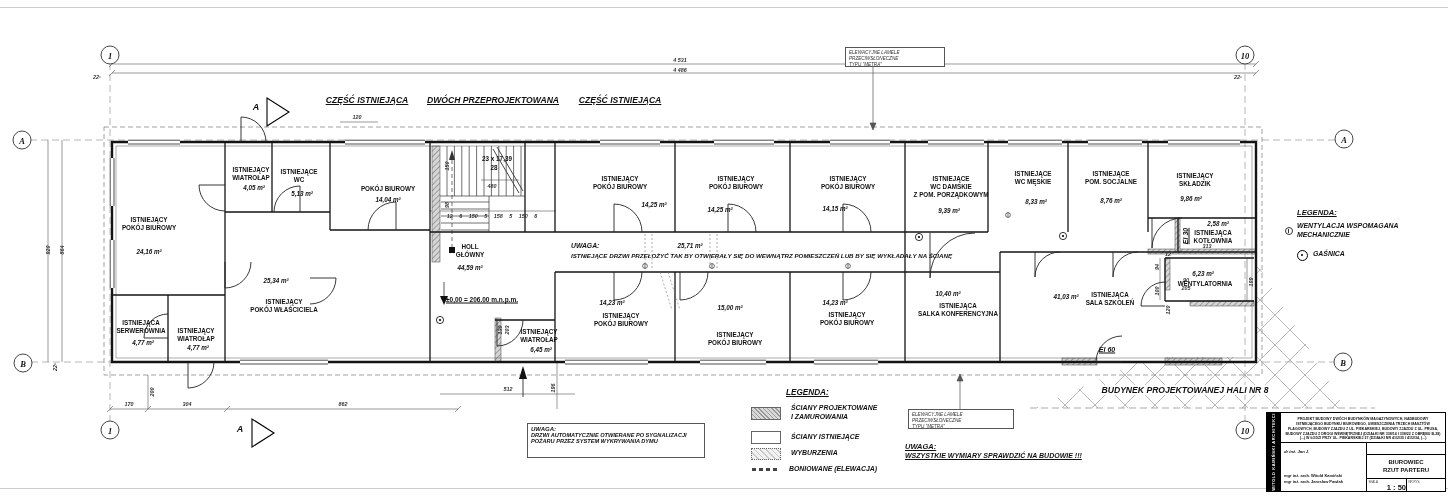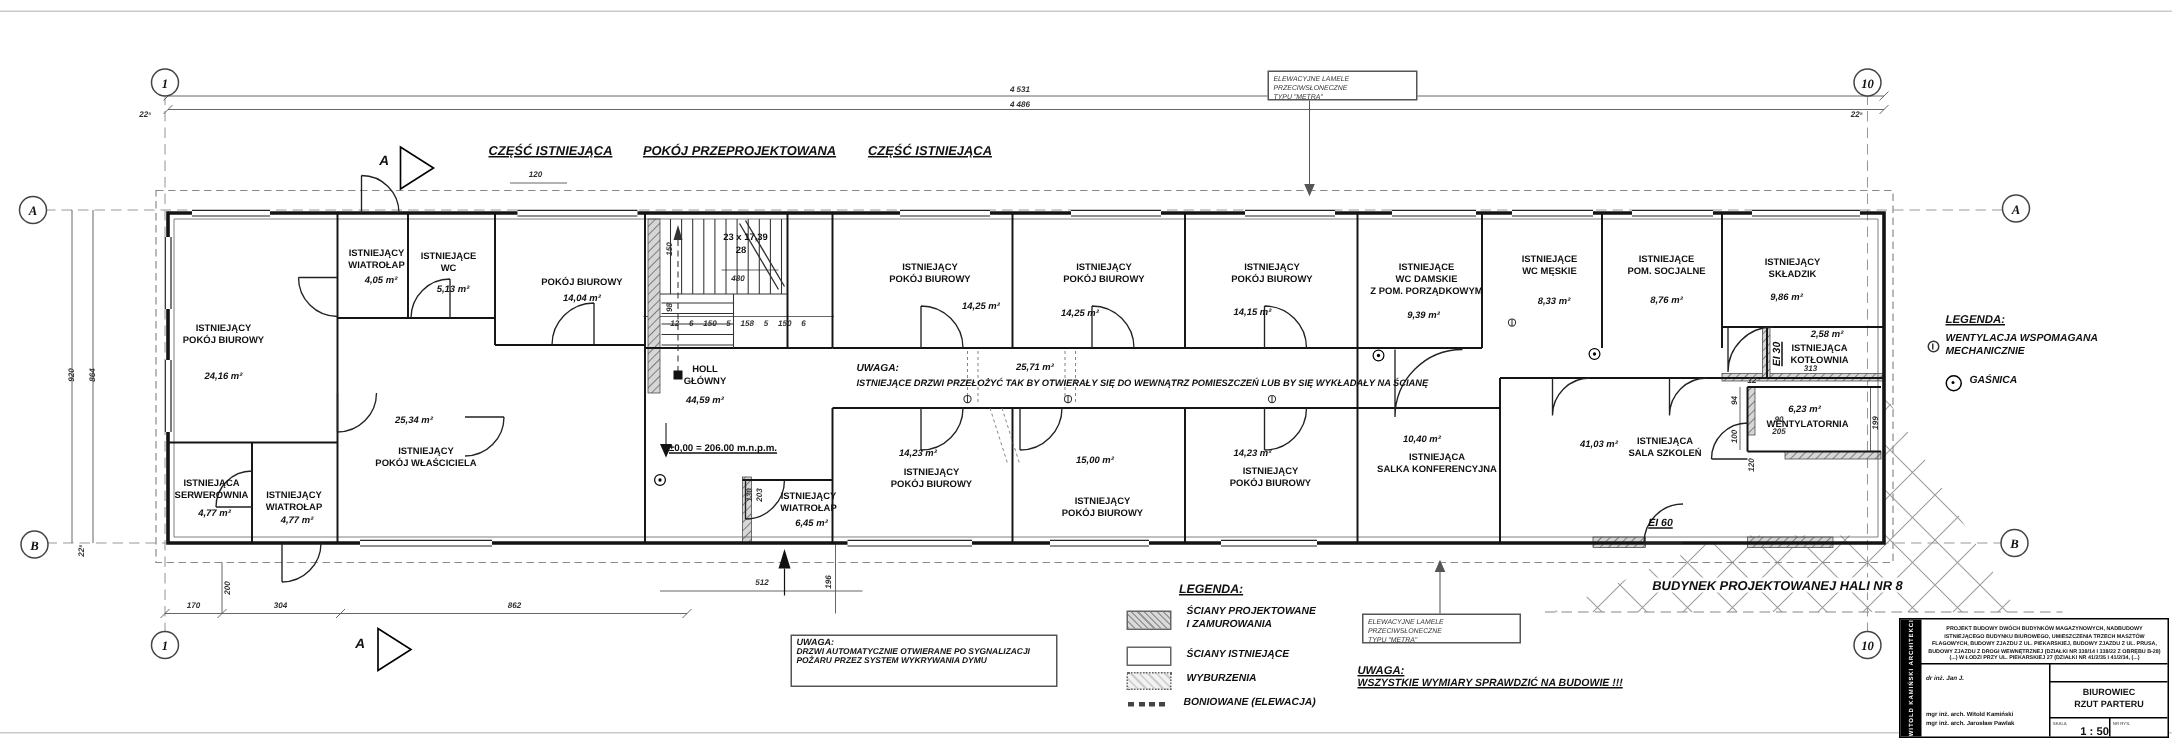--- a/index.html
+++ b/index.html
@@ -248,21 +248,21 @@
 <div class="gc" style="left:1245px;top:430px">10</div>
 <div class="gc" style="left:22px;top:140px">A</div>
 <div class="gc" style="left:23px;top:363px">B</div>
 <div class="gc" style="left:1344px;top:139px">A</div>
 <div class="gc" style="left:1343px;top:362px">B</div>
 
 <div class="lbl c" style="left:256px;top:107px;font:italic 700 9px 'Liberation Sans',sans-serif">A</div>
 <div class="lbl c" style="left:240px;top:429px;font:italic 700 9px 'Liberation Sans',sans-serif">A</div>
 
 <div class="lbl c hdr" style="left:367px;top:100px">CZĘŚĆ ISTNIEJĄCA</div>
-<div class="lbl c hdr" style="left:493px;top:100px">POKÓJ PRZEPROJEKTOWANA</div>
+<div class="lbl c hdr" style="left:493px;top:100px">DWÓCH PRZEPROJEKTOWANA</div>
 <div class="lbl c hdr" style="left:620px;top:100px">CZĘŚĆ ISTNIEJĄCA</div>
 
 <div class="lbl c dim" style="left:680px;top:60px">4 531</div>
 <div class="lbl c dim" style="left:680px;top:70px">4 486</div>
 <div class="lbl c dim" style="left:97px;top:77px">22⁵</div>
 <div class="lbl c dim" style="left:1238px;top:77px">22⁵</div>
 <div class="lbl c dim" style="left:357px;top:117px">120</div>
 <div class="lbl rc dim" style="left:48px;top:250px">920</div>
 <div class="lbl rc dim" style="left:62px;top:250px">864</div>
 <div class="lbl rc dim" style="left:55px;top:367px">22⁵</div>

